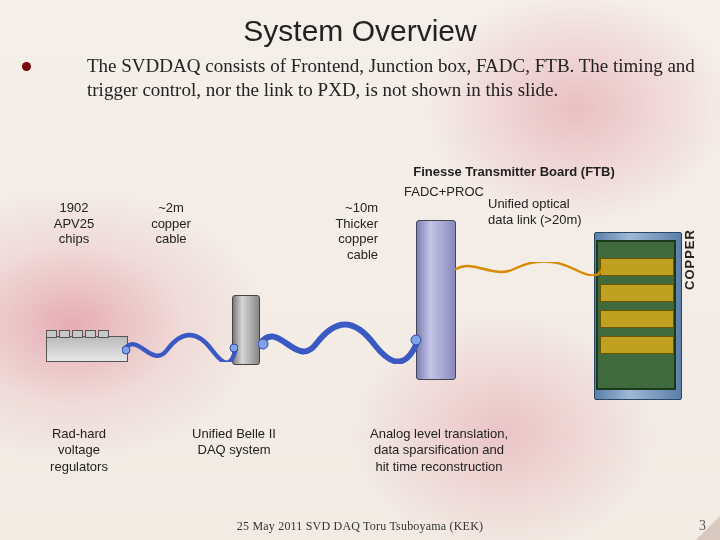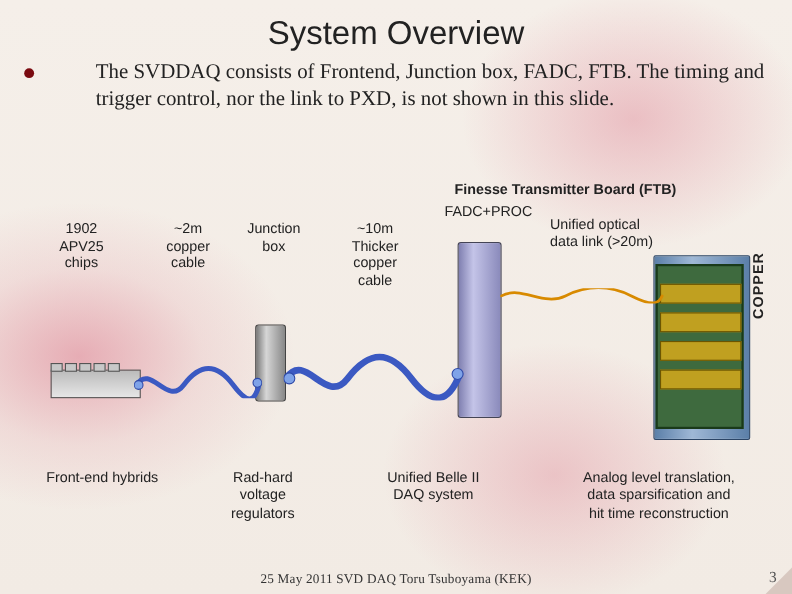--- a/index.html
+++ b/index.html
@@ -77,24 +77,23 @@
 <div class="para">
   <div class="bullet-dot"></div>
   <p>The SVDDAQ consists of Frontend, Junction box, FADC, FTB. The timing and trigger control, nor the link to PXD, is not shown in this slide.</p>
 </div>
 
 <div class="diagram">
   <div class="lbl ftb-lbl" style="left:320px; top:-6px; width:360px; text-align:center;">Finesse Transmitter Board (FTB)</div>
 
   <div class="lbl" style="left:28px; top:30px; width:64px;">1902<br>APV25<br>chips</div>
   <div class="lbl" style="left:126px; top:30px; width:62px;">~2m<br>copper<br>cable</div>
-  <div class="lbl" style="left:198px; top:30px; width:74px;">Junction<br>box</div>
-  <div class="lbl" style="left:290px; top:30px; width:74px; text-align:center;">~10m<br>Thicker<br>copper<br>cable</div>
+  <div class="lbl" style="left:290px; top:30px; width:74px; text-align:right;">~10m<br>Thicker<br>copper<br>cable</div>
   <div class="lbl" style="left:380px; top:14px; width:100px;">FADC+PROC</div>
-  <div class="lbl" style="left:474px; top:26px; width:140px; text-align:left;margin-left:12px;">Unified optical<br>data link (&gt;20m)</div>
+  <div class="lbl" style="left:474px; top:26px; width:140px; text-align:left;">Unified optical<br>data link (&gt;20m)</div>
 
   <div class="hybrid"></div>
   <div class="chips">
     <div class="chip"></div>
       <div class="chip"></div>
       <div class="chip"></div>
       <div class="chip"></div>
       <div class="chip"></div>
   </div>
   <div class="junction"></div>
@@ -119,21 +118,20 @@
     <circle cx="158" cy="20" r="5" fill="#7fa3e8" stroke="#2f4aa8"></circle>
   </svg>
 
   <div class="fiber">
     <svg viewBox="0 0 150 14">
       <path d="M2 7 C 20 -3, 40 17, 60 7 S 100 -3, 120 7 S 145 14, 148 7" stroke="#d88a00" stroke-width="2.5" fill="none" stroke-linecap="round"></path>
     </svg>
   </div>
 
   <div class="bottom-row">
-    <div class="bcell" style="flex:0 0 160px; text-align:left; padding-left:28px;">Front-end hybrids</div>
     <div class="bcell" style="flex:0 0 130px;">Rad-hard<br>voltage<br>regulators</div>
     <div class="bcell" style="flex:0 0 180px;">Unified Belle II<br>DAQ system</div>
     <div class="bcell" style="flex:0 0 230px;">Analog level translation,<br>data sparsification and<br>hit time reconstruction</div>
   </div>
 </div>
 
 <div class="foot">25 May 2011 SVD DAQ Toru Tsuboyama (KEK)</div>
 <div class="pagenum">3</div>
 <div class="corner"></div>
 

